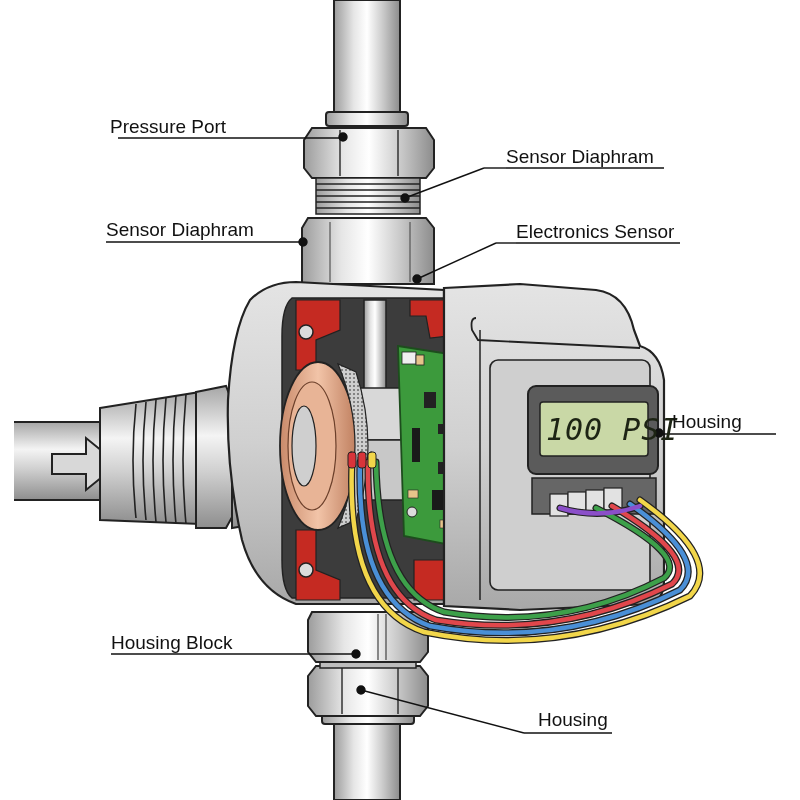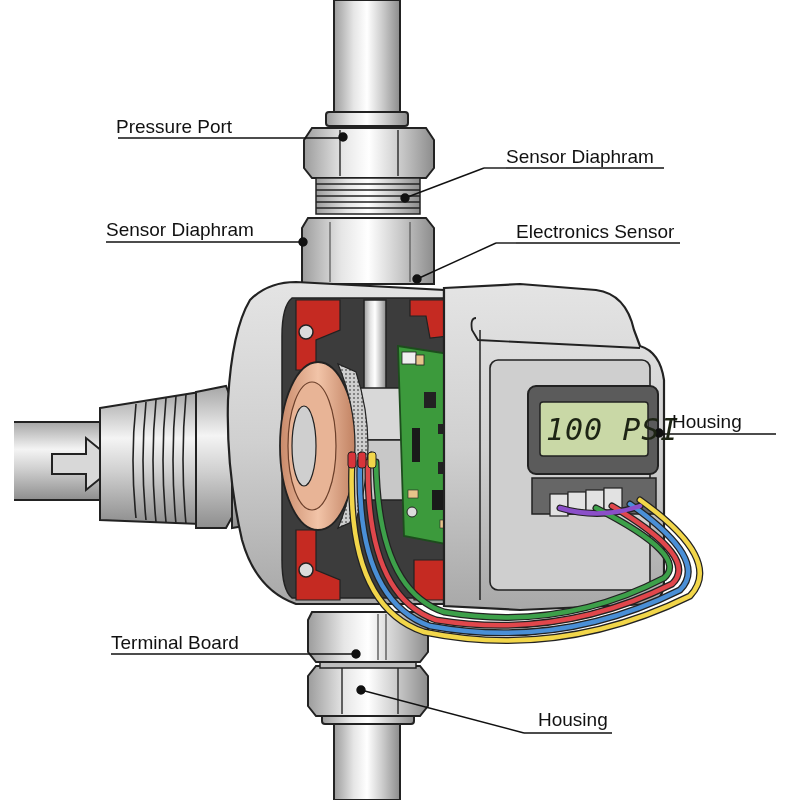--- a/index.html
+++ b/index.html
@@ -202,19 +202,19 @@
     <line x1="111" y1="654" x2="356" y2="654"></line>
       <circle cx="356" cy="654" r="4"></circle>
     <line x1="361" y1="690" x2="524" y2="733"></line>
       <line x1="524" y1="733" x2="612" y2="733"></line>
       <circle cx="361" cy="690" r="4"></circle>
   </g>
 </svg>
 
 <div class="lcd-text" style="left:546px; top:412px;">100 PSI</div>
 
-<div class="label" style="left:116px; top:117px;">Pressure Port</div>
+<div class="label" style="left:110px; top:117px;">Pressure Port</div>
 <div class="label" style="left:506px; top:147px;">Sensor Diaphram</div>
 <div class="label" style="left:106px; top:220px;">Sensor Diaphram</div>
 <div class="label" style="left:516px; top:222px;">Electronics Sensor</div>
 <div class="label" style="left:672px; top:412px;">Housing</div>
-<div class="label" style="left:111px; top:633px;">Terminal Board</div>
+<div class="label" style="left:111px; top:633px;">Housing Block</div>
 <div class="label" style="left:538px; top:710px;">Housing</div>
 
 </body></html>

